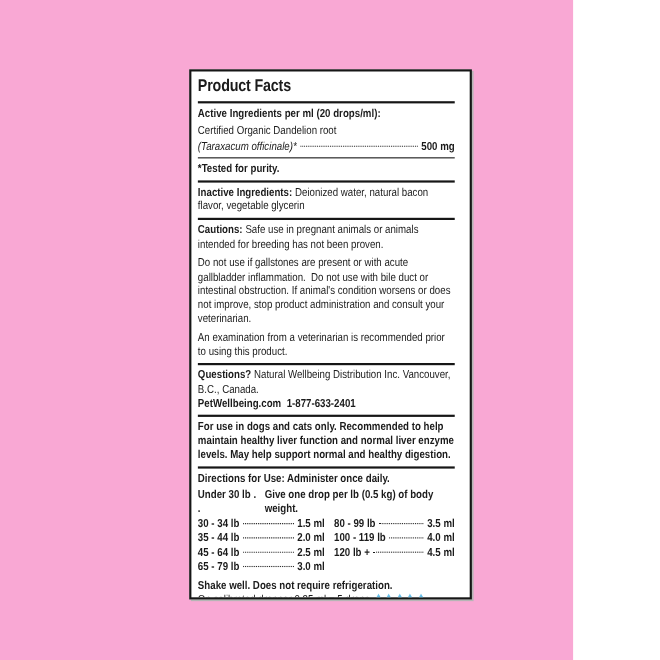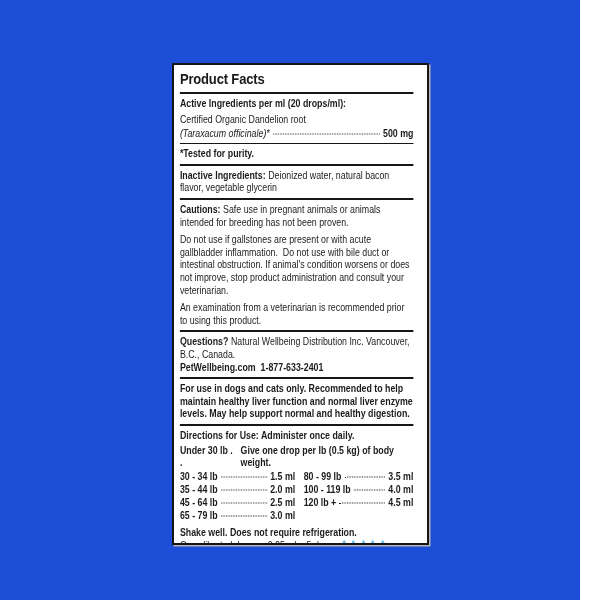--- a/index.html
+++ b/index.html
@@ -6,23 +6,23 @@
     margin: 0;
     padding: 0;
     width: 600px;
     height: 600px;
     background: #ffffff;
     font-family: "Liberation Sans", sans-serif;
     color: #1b1b1b;
   }
   .canvas {
     position: relative;
-    width: 580px;
+    width: 521px;
     height: 600px;
-    background: #1d4ed8;
+    background: #f9a8d4;
   }
   .label-panel {
     position: absolute;
     left: 172px;
     top: 63px;
     width: 257px;
     height: 482px;
     box-sizing: border-box;
     border: 2.5px solid #161616;
     background: #ffffff;

